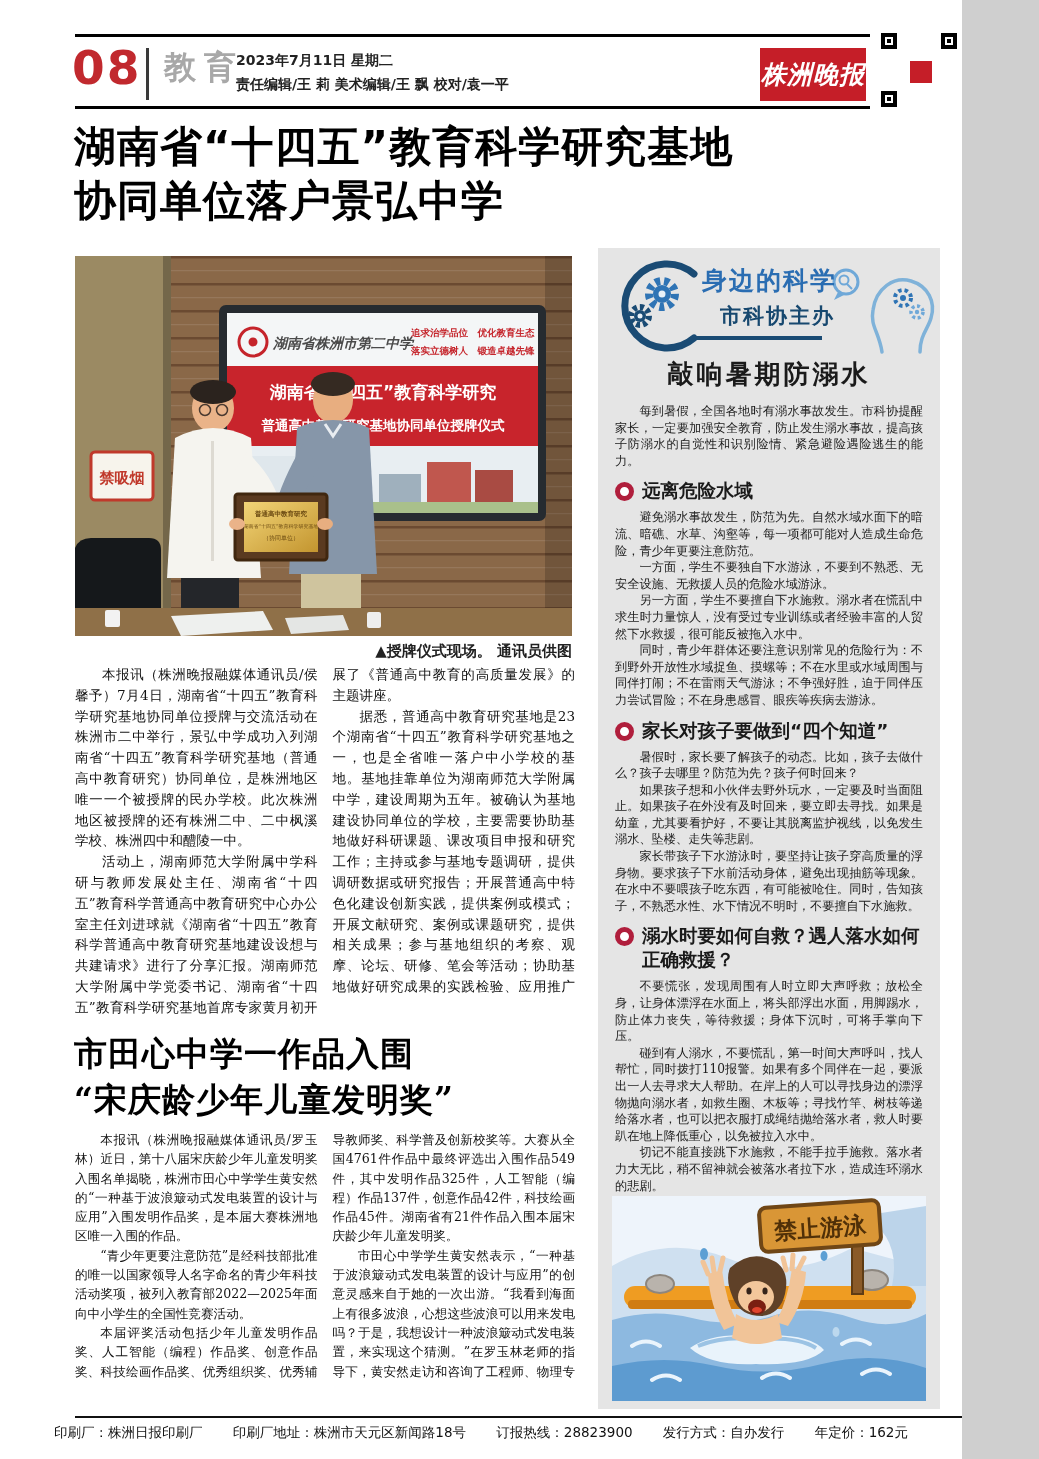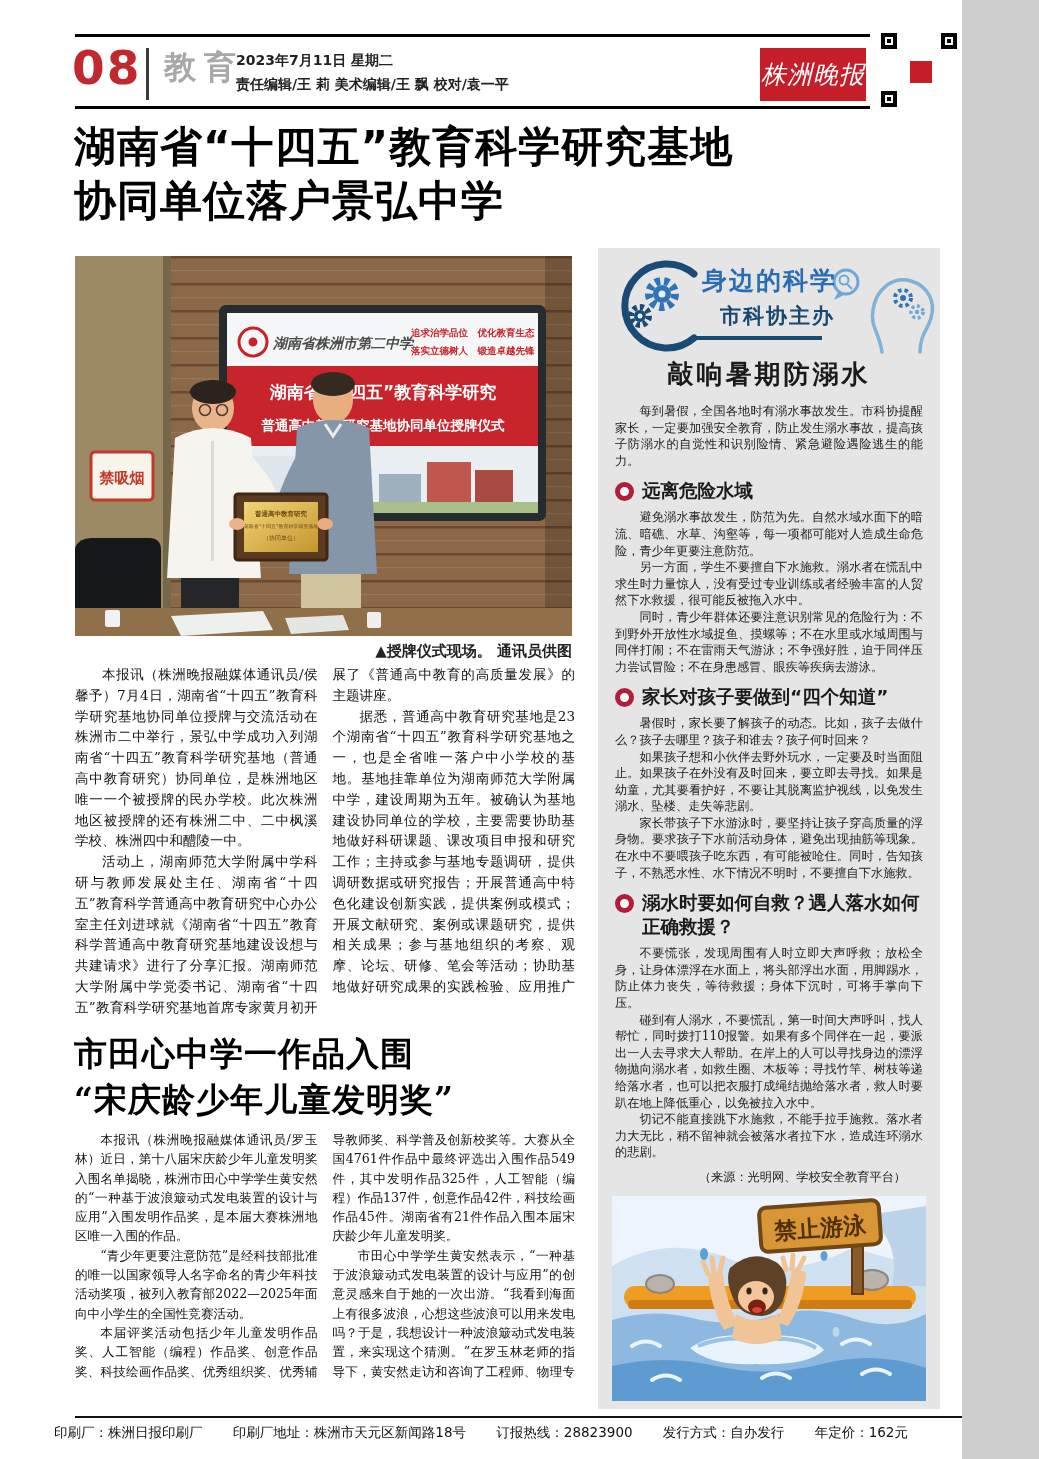--- a/index.html
+++ b/index.html
@@ -6,21 +6,21 @@
   .page{position:relative;width:962px;height:1459px;background:#ffffff;overflow:hidden;
         font-family:"DejaVu Sans","Liberation Sans",sans-serif;color:#111;}
   
   .rule{position:absolute;background:#000;}
   .page-num{position:absolute;left:72px;top:40px;font-size:47px;font-weight:bold;color:#c1292e;letter-spacing:2px;}
   .hdr-divider{position:absolute;left:146px;top:48px;width:3px;height:52px;background:#3a3a3a;}
   .section-name{position:absolute;left:164px;top:46px;font-size:32px;font-weight:bold;color:#a8a8a8;letter-spacing:8px;}
   .hdr-meta1{position:absolute;left:236px;top:52px;font-size:14px;font-weight:bold;color:#222;}
   .hdr-meta2{position:absolute;left:236px;top:76px;font-size:14px;font-weight:bold;color:#222;}
   .masthead{position:absolute;left:760px;top:48px;width:106px;height:53px;background:#c51e28;
-            display:flex;align-items:center;justify-content:center;color:#fff;font-weight:normal;
+            display:flex;align-items:center;justify-content:center;color:#fff;font-weight:bold;
             font-size:25px;font-style:italic;letter-spacing:1px;font-family:"DejaVu Serif",serif;}
   .qr{position:absolute;left:879px;top:31px;width:80px;height:78px;background:#fff;
       background-image:repeating-linear-gradient(0deg,#000 0 4px,#fff 4px 9px),repeating-linear-gradient(90deg,#000 0 4px,#fff 4px 9px);
       background-blend-mode:lighten;}
   .qr .corner{position:absolute;width:16px;height:16px;border:4px solid #000;background:#fff;box-sizing:border-box;}
   .qr .corner::after{content:"";position:absolute;left:2px;top:2px;width:4px;height:4px;background:#000;}
   .qr .c1{left:2px;top:2px}.qr .c2{right:2px;top:2px}.qr .c3{left:2px;bottom:2px}
   .qr .center{position:absolute;left:29px;top:28px;width:22px;height:22px;background:#c51e28;border:2px solid #fff;}
   
   .headline1{position:absolute;left:74px;font-size:42px;line-height:46px;font-weight:bold;color:#000;letter-spacing:1px;}
@@ -211,30 +211,31 @@
 
     <div class="sb-body">
       <p>每到暑假，全国各地时有溺水事故发生。市科协提醒家长，一定要加强安全教育，防止发生溺水事故，提高孩子防溺水的自觉性和识别险情、紧急避险遇险逃生的能力。</p>
 
       <div class="sb-sec-title">
         <span class="bullet"></span>
         <span>远离危险水域</span>
       </div>
       <div>
           <p>避免溺水事故发生，防范为先。自然水域水面下的暗流、暗礁、水草、沟壑等，每一项都可能对人造成生命危险，青少年更要注意防范。</p>
+          <p>一方面，学生不要独自下水游泳，不要到不熟悉、无安全设施、无救援人员的危险水域游泳。</p>
           <p>另一方面，学生不要擅自下水施救。溺水者在慌乱中求生时力量惊人，没有受过专业训练或者经验丰富的人贸然下水救援，很可能反被拖入水中。</p>
           <p>同时，青少年群体还要注意识别常见的危险行为：不到野外开放性水域捉鱼、摸螺等；不在水里或水域周围与同伴打闹；不在雷雨天气游泳；不争强好胜，迫于同伴压力尝试冒险；不在身患感冒、眼疾等疾病去游泳。</p>
         </div>
 
       <div class="sb-sec-title">
         <span class="bullet"></span>
         <span>家长对孩子要做到“四个知道”</span>
       </div>
       <div>
-          <p>暑假时，家长要了解孩子的动态。比如，孩子去做什么？孩子去哪里？孩子和谁去？孩子何时回来？</p>
+          <p>暑假时，家长要了解孩子的动态。比如，孩子去做什么？孩子去哪里？防范为先？孩子何时回来？</p>
           <p>如果孩子想和小伙伴去野外玩水，一定要及时当面阻止。如果孩子在外没有及时回来，要立即去寻找。如果是幼童，尤其要看护好，不要让其脱离监护视线，以免发生溺水、坠楼、走失等悲剧。</p>
           <p>家长带孩子下水游泳时，要坚持让孩子穿高质量的浮身物。要求孩子下水前活动身体，避免出现抽筋等现象。在水中不要喂孩子吃东西，有可能被呛住。同时，告知孩子，不熟悉水性、水下情况不明时，不要擅自下水施救。</p>
         </div>
 
       <div class="sb-sec-title">
         <span class="bullet"></span>
         <span>溺水时要如何自救？遇人落水如何正确救援？</span>
       </div>
       <div>
           <p>不要慌张，发现周围有人时立即大声呼救；放松全身，让身体漂浮在水面上，将头部浮出水面，用脚踢水，防止体力丧失，等待救援；身体下沉时，可将手掌向下压。</p>

